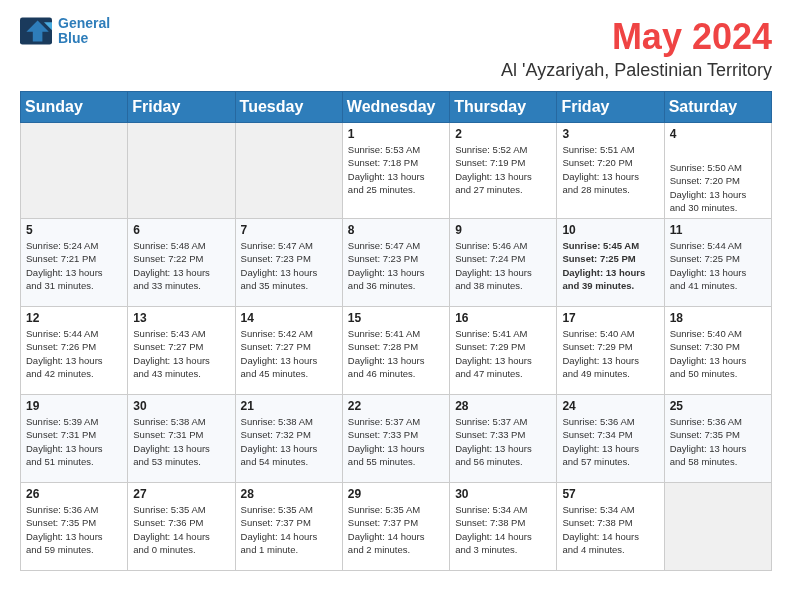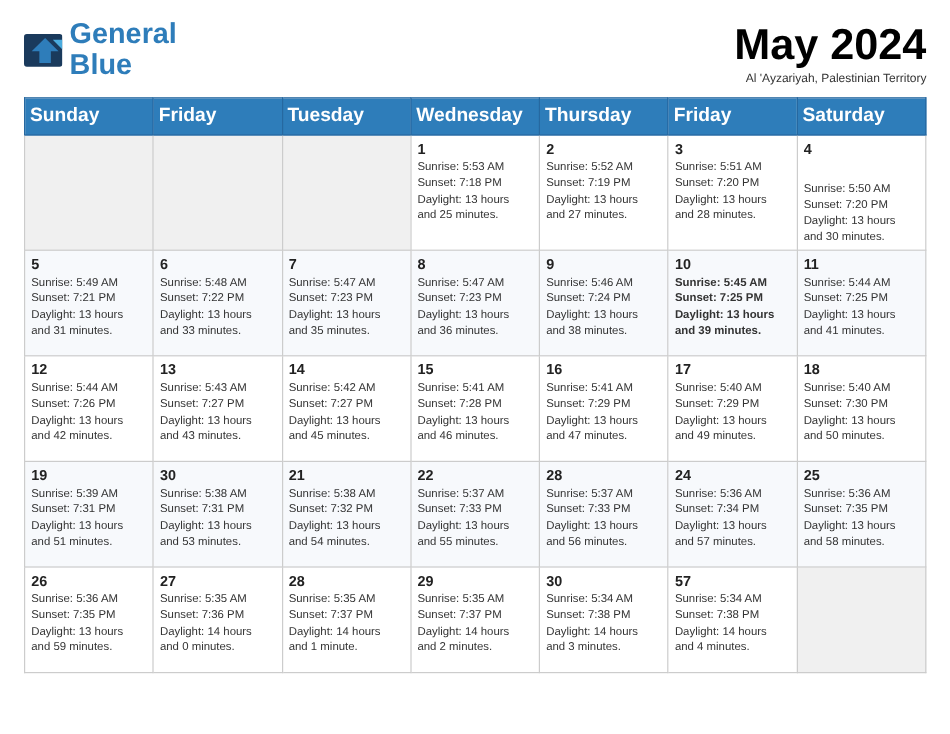--- a/index.html
+++ b/index.html
@@ -15,43 +15,43 @@
       justify-content: space-between;
       align-items: flex-start;
       margin-bottom: 10px;
     }
     .logo {
       display: flex;
       align-items: center;
       gap: 6px;
     }
     .logo-text {
-      font-size: 24px;
+      font-size: 14px;
       font-weight: bold;
       color: #1a3a5c;
       line-height: 1.1;
     }
     .logo-text span {
       color: #2e7dba;
     }
     .logo-icon {
       width: 32px;
       height: 28px;
     }
     .title-block {
       text-align: right;
     }
     .month-title {
       font-size: 36px;
       font-weight: bold;
-      color: #000000;
+      color: #ef4444;
       text-align: right;
     }
     .location {
-      font-size: 10px;
+      font-size: 18px;
       color: #333;
       margin-top: 2px;
     }
     .calendar {
       width: 100%;
       border-collapse: collapse;
       table-layout: fixed;
     }
     .calendar th {
       background: #2e7dba;
@@ -150,21 +150,21 @@
           <div class="day-num">4</div>
           <div class="day-info" style="white-space: pre-line; margin-top: 20px;">Sunrise: 5:50 AM
 Sunset: 7:20 PM
 Daylight: 13 hours
 and 30 minutes.</div>
         </td>
       </tr>
       <tr>
         <td>
           <div class="day-num">5</div>
-          <div class="day-info" style="white-space: pre-line;">Sunrise: 5:49 AM
+          <div class="day-info" style="white-space: pre-line;">Sunrise: 5:24 AM
 Sunset: 7:21 PM
 Daylight: 13 hours
 and 31 minutes.</div>
         </td>
         <td>
           <div class="day-num">6</div>
           <div class="day-info" style="white-space: pre-line;">Sunrise: 5:48 AM
 Sunset: 7:22 PM
 Daylight: 13 hours
 and 33 minutes.</div>

